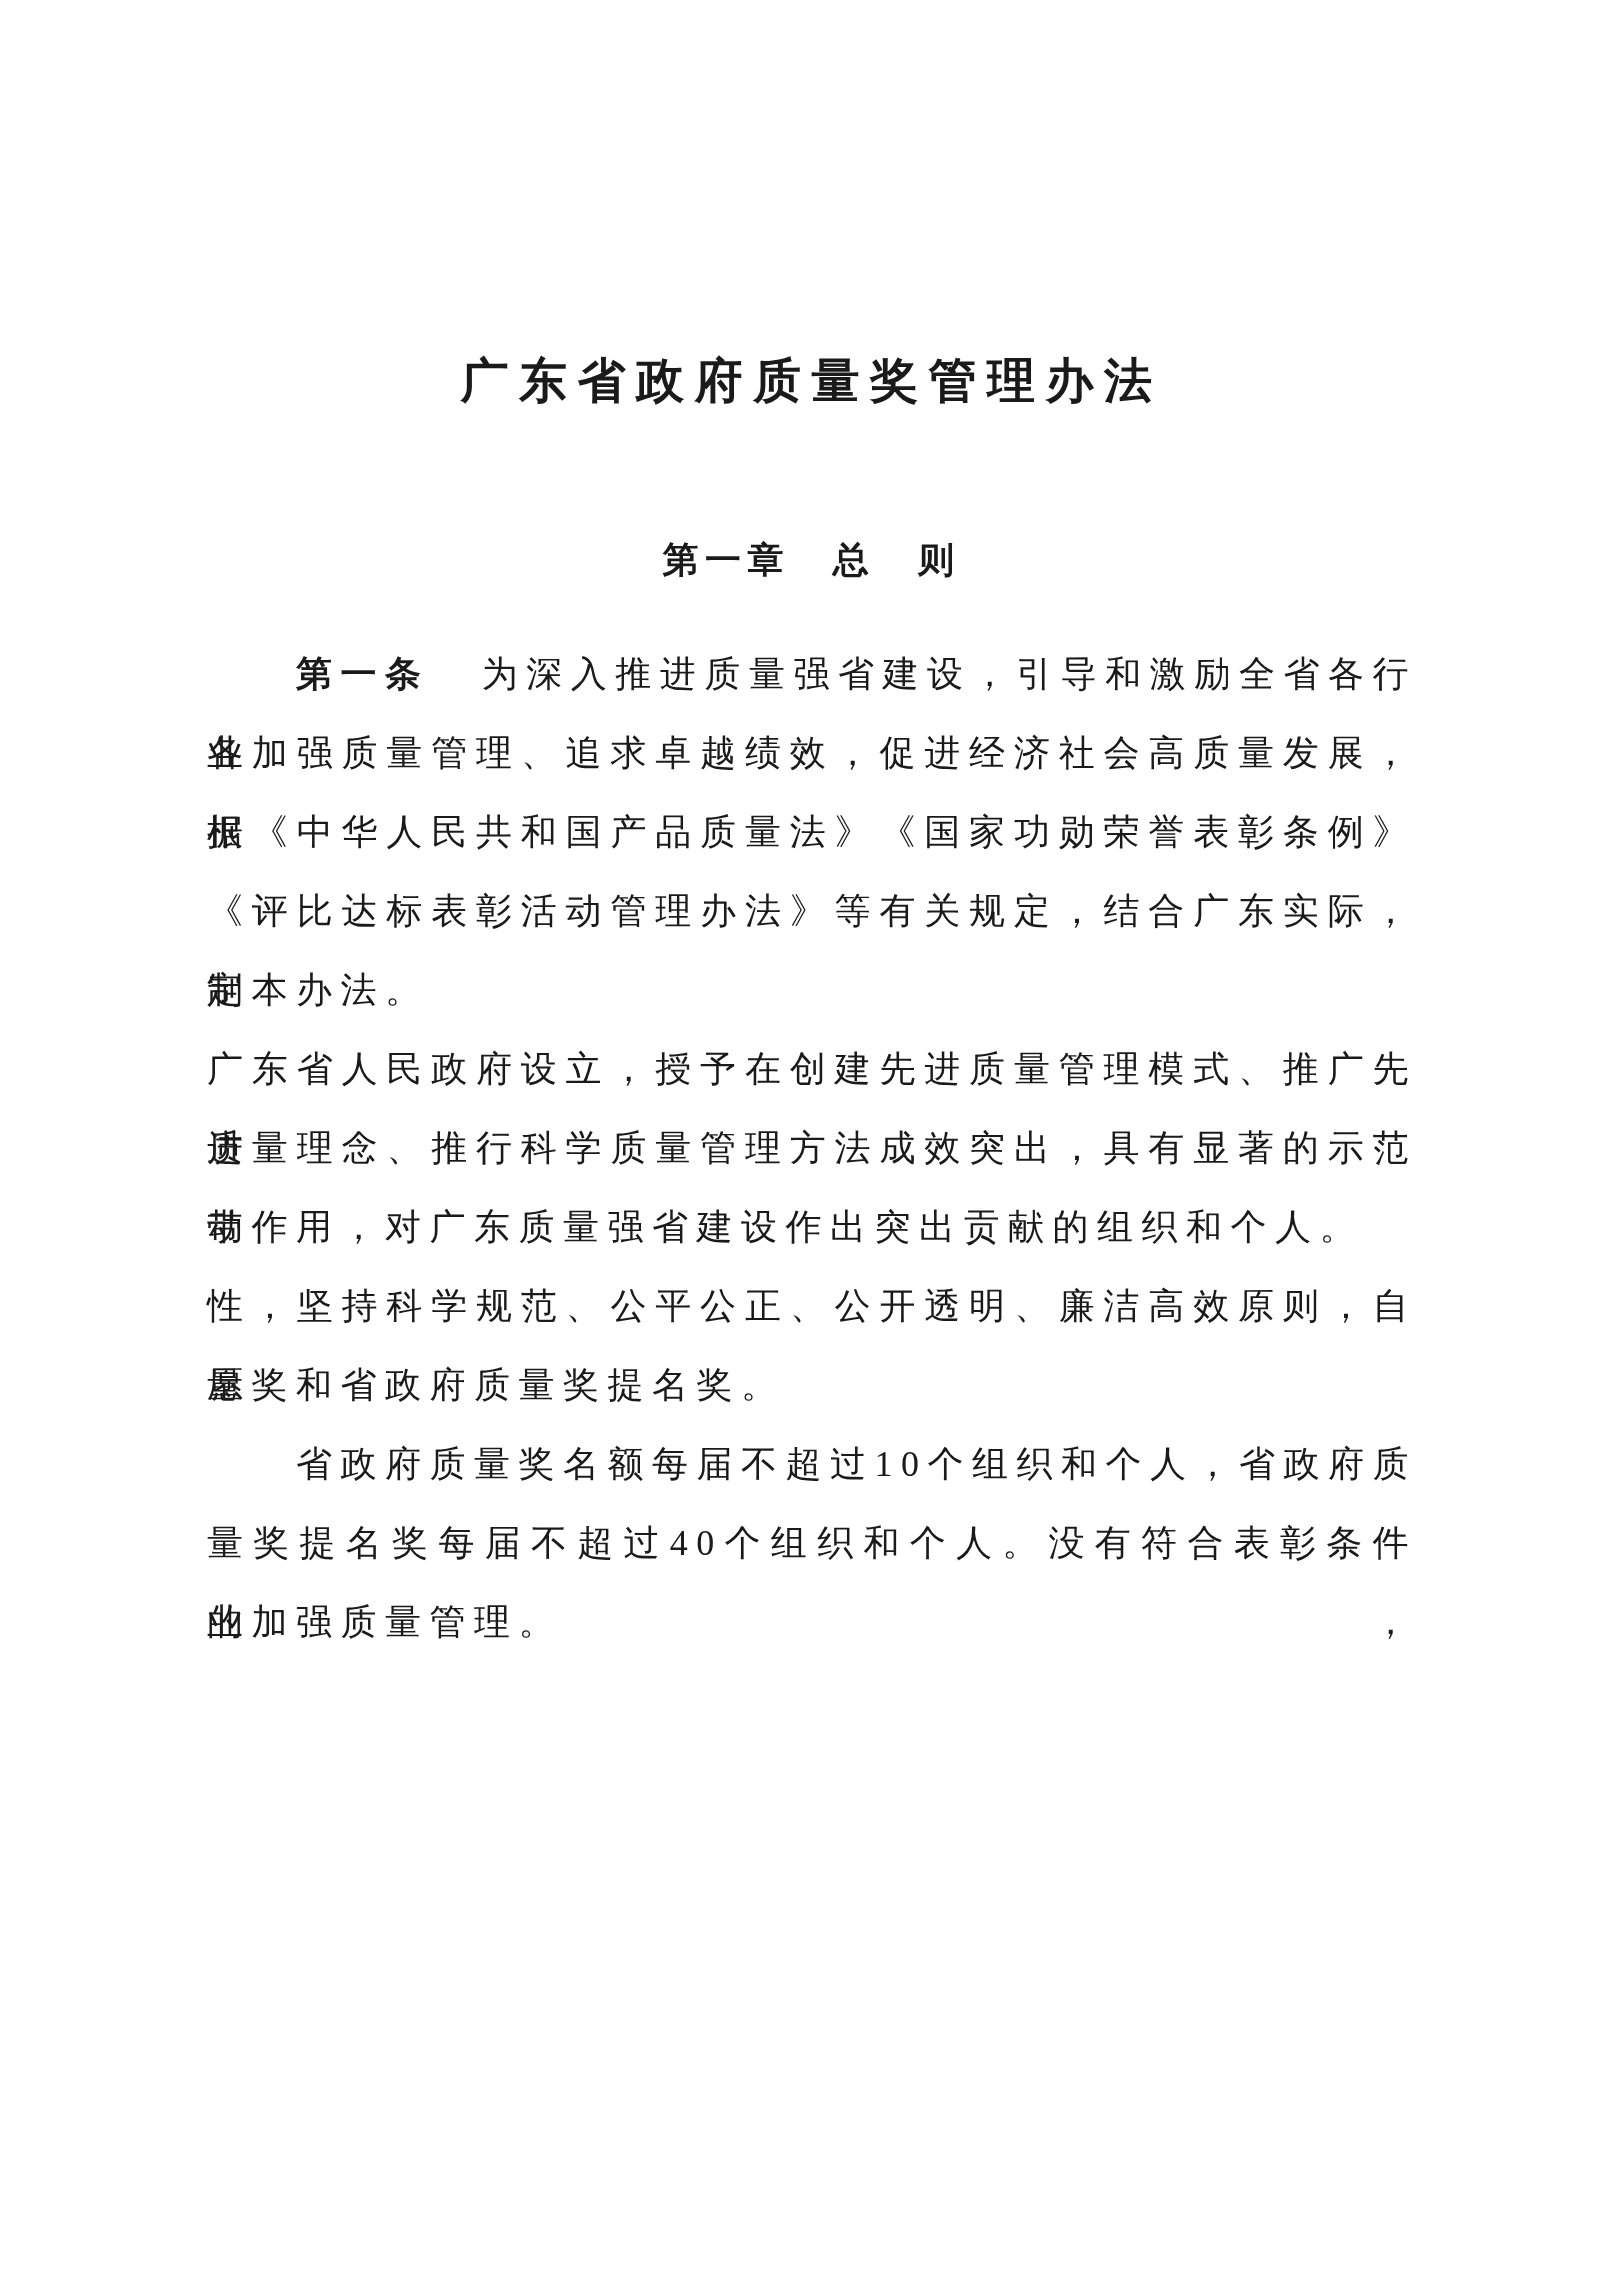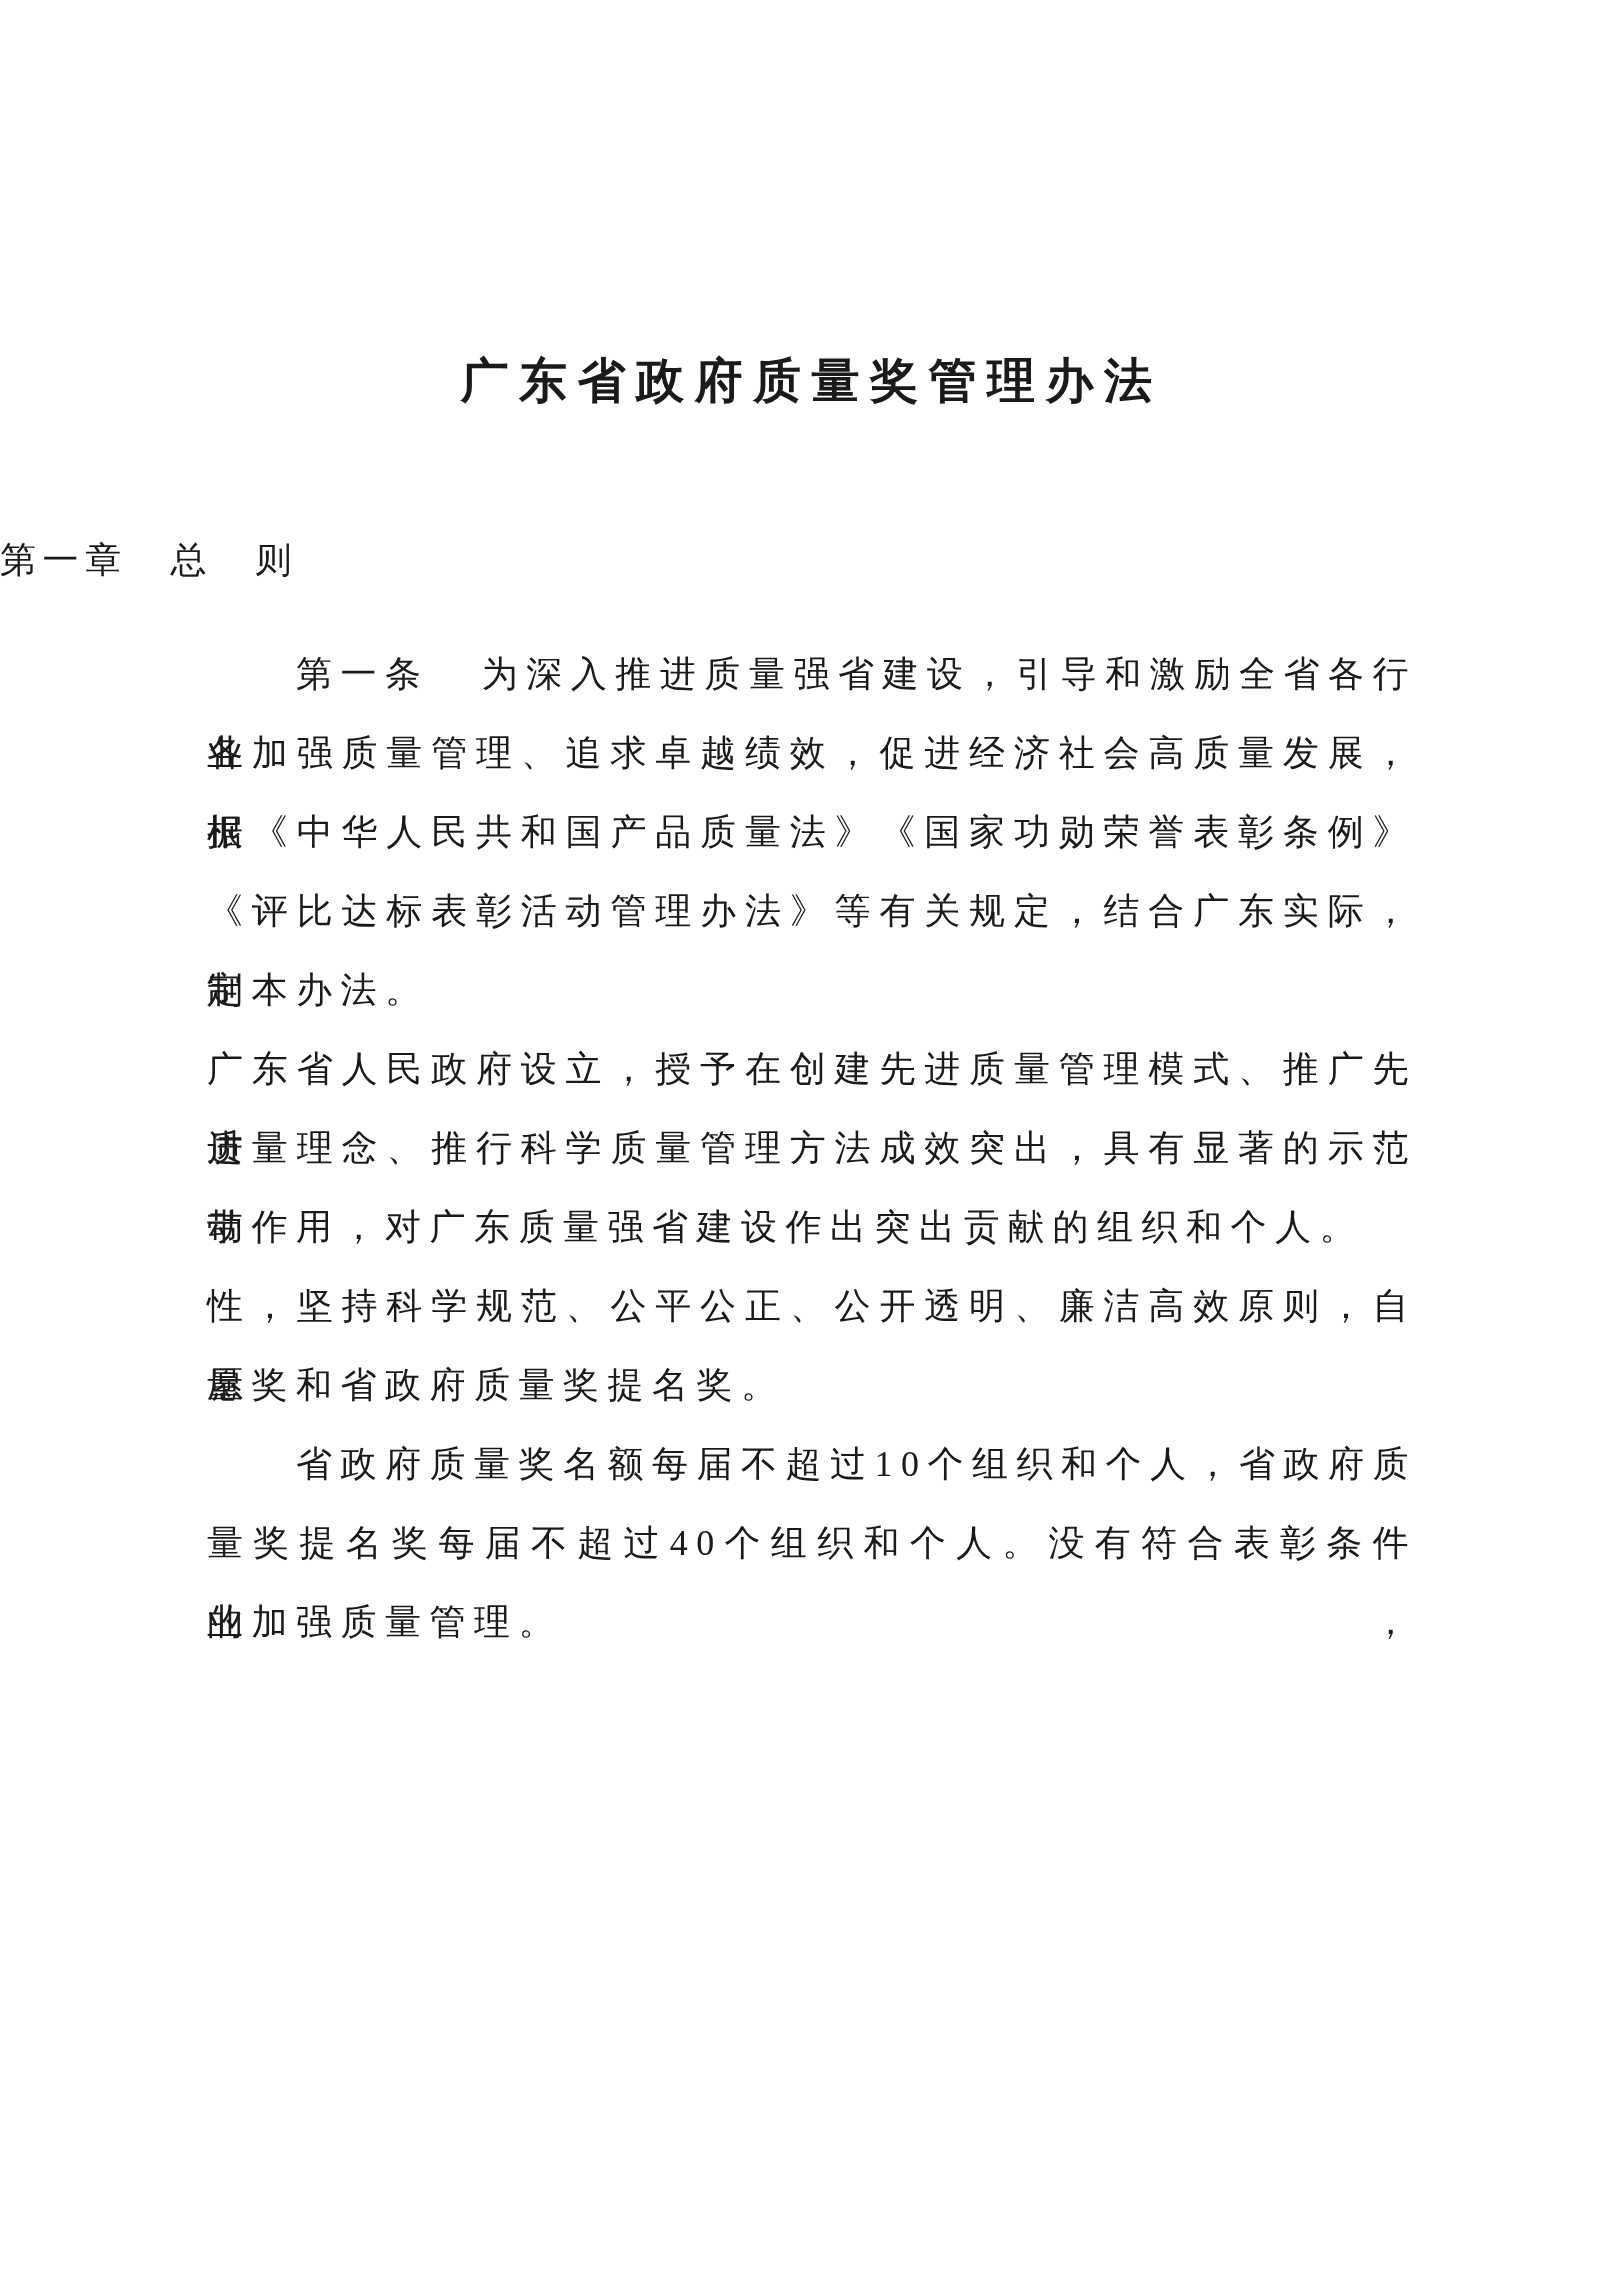--- a/index.html
+++ b/index.html
@@ -20,24 +20,24 @@
     font-size: 48px;
     line-height: 1;
     font-weight: 700;
     letter-spacing: 10.5px;
     white-space: nowrap;
   }
   .chapter-heading {
     position: absolute;
     left: 0; right: 0;
     top: 541px;
-    text-align: left;
+    text-align: center;
     font-size: 36px;
     line-height: 1.1;
-    font-weight: 400;
+    font-weight: 700;
     letter-spacing: 6.6px;
     white-space: nowrap;
   }
   .body-block {
     position: absolute;
     left: 207px;
     top: 635px;
     width: 1210px;
   }
   .line {
@@ -48,21 +48,21 @@
     white-space: nowrap;
     text-align: left;
   }
   .line.justify {
     white-space: normal;
     text-align: justify;
     text-align-last: justify;
   }
   .line.indent { text-indent: 89px; }
   .article-label {
-    font-weight: 400;
+    font-weight: 700;
     margin-right: 52px;
   }
   .page-number {
     position: absolute;
     left: 226px;
     top: 1996px;
     font-size: 33px;
     line-height: 1.2;
     letter-spacing: 4px;
     white-space: nowrap;

